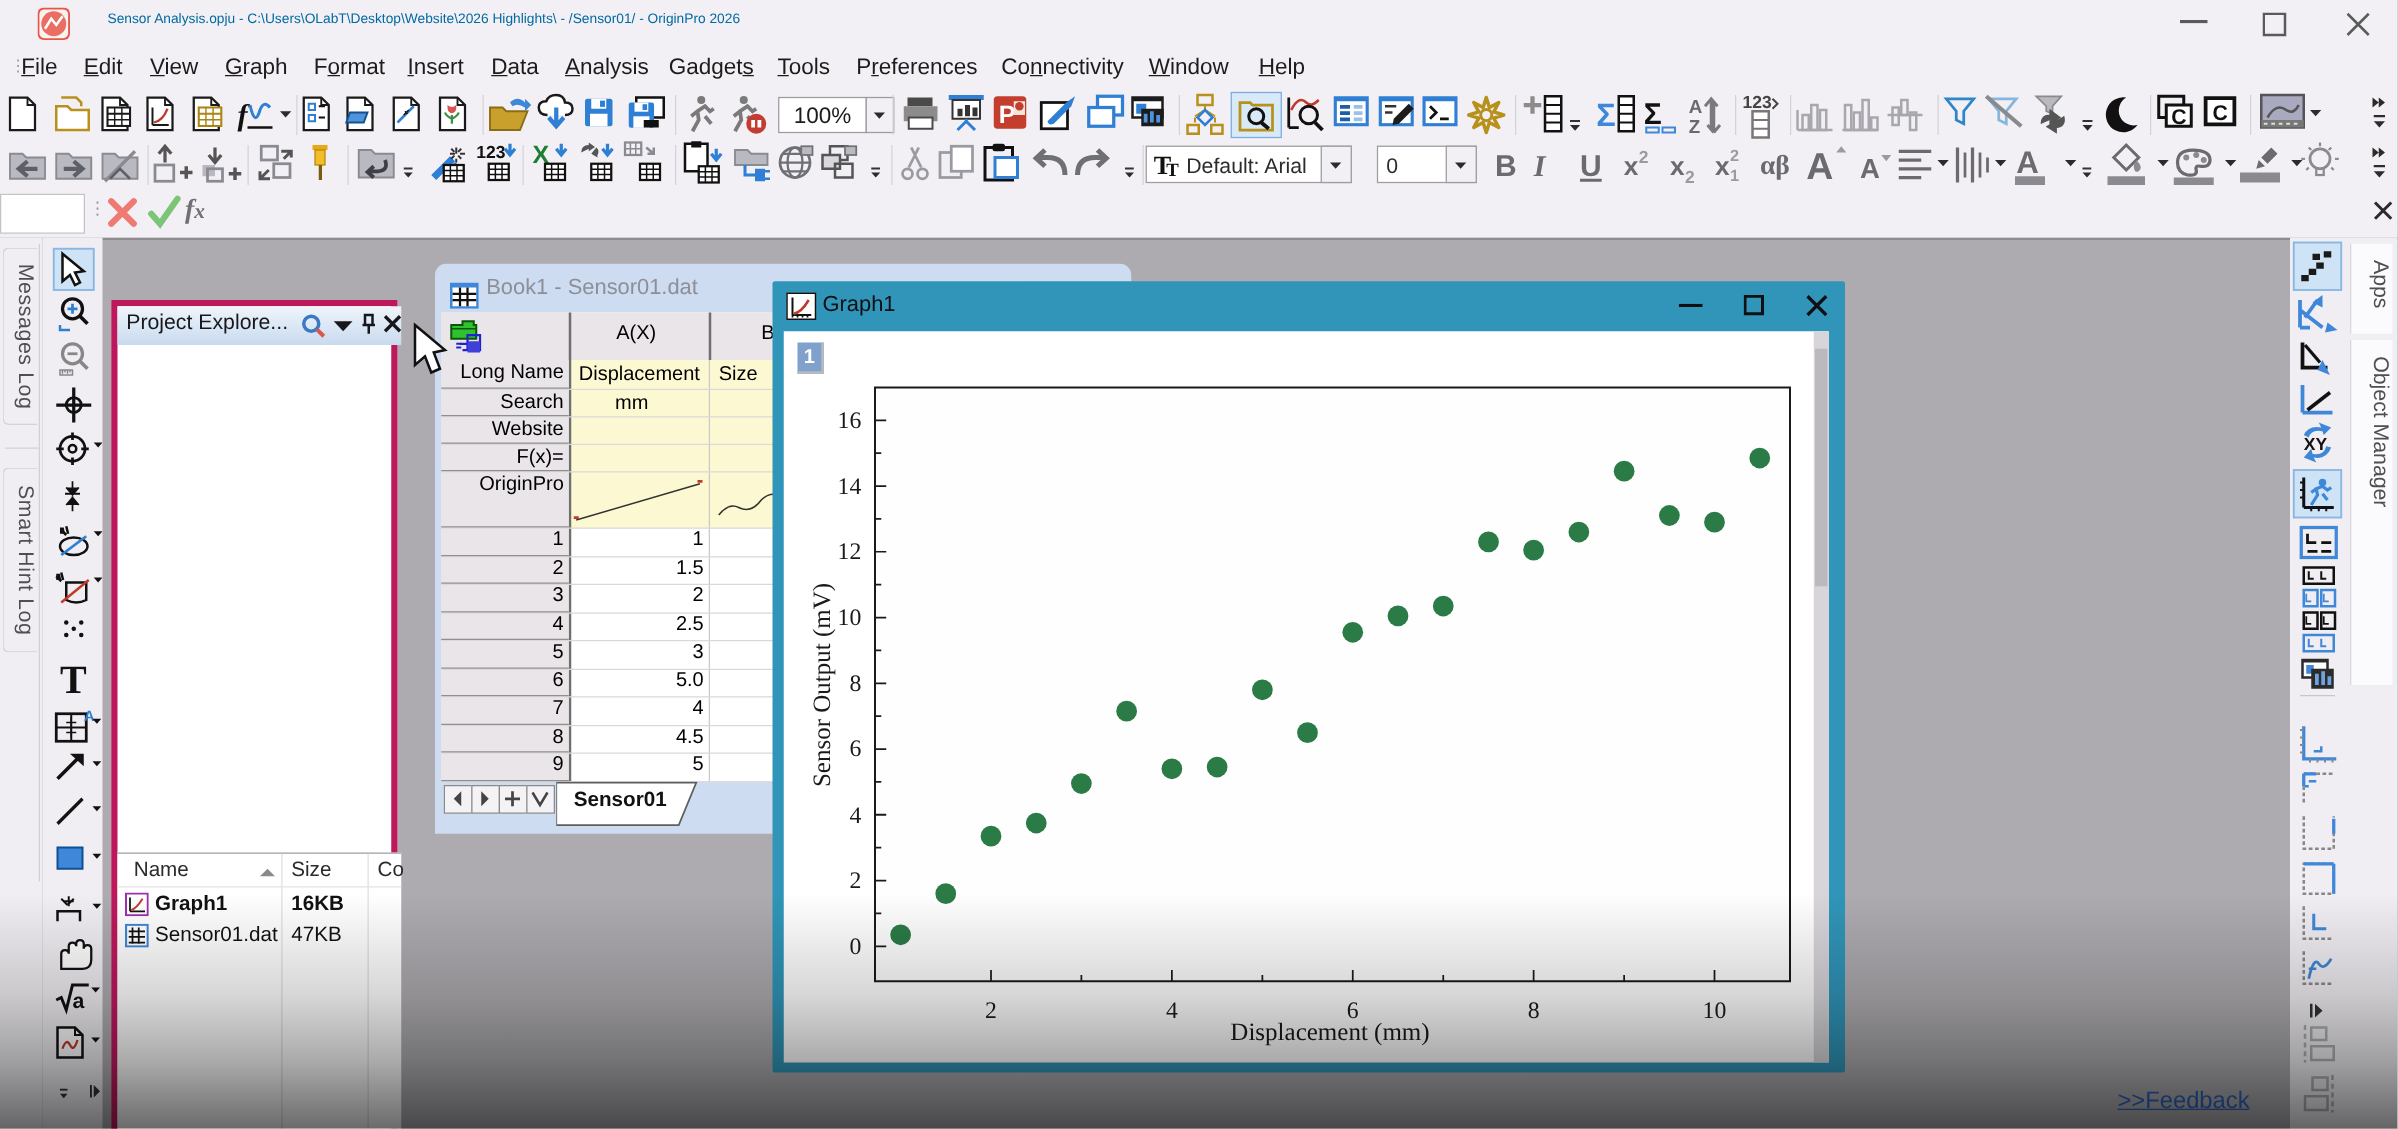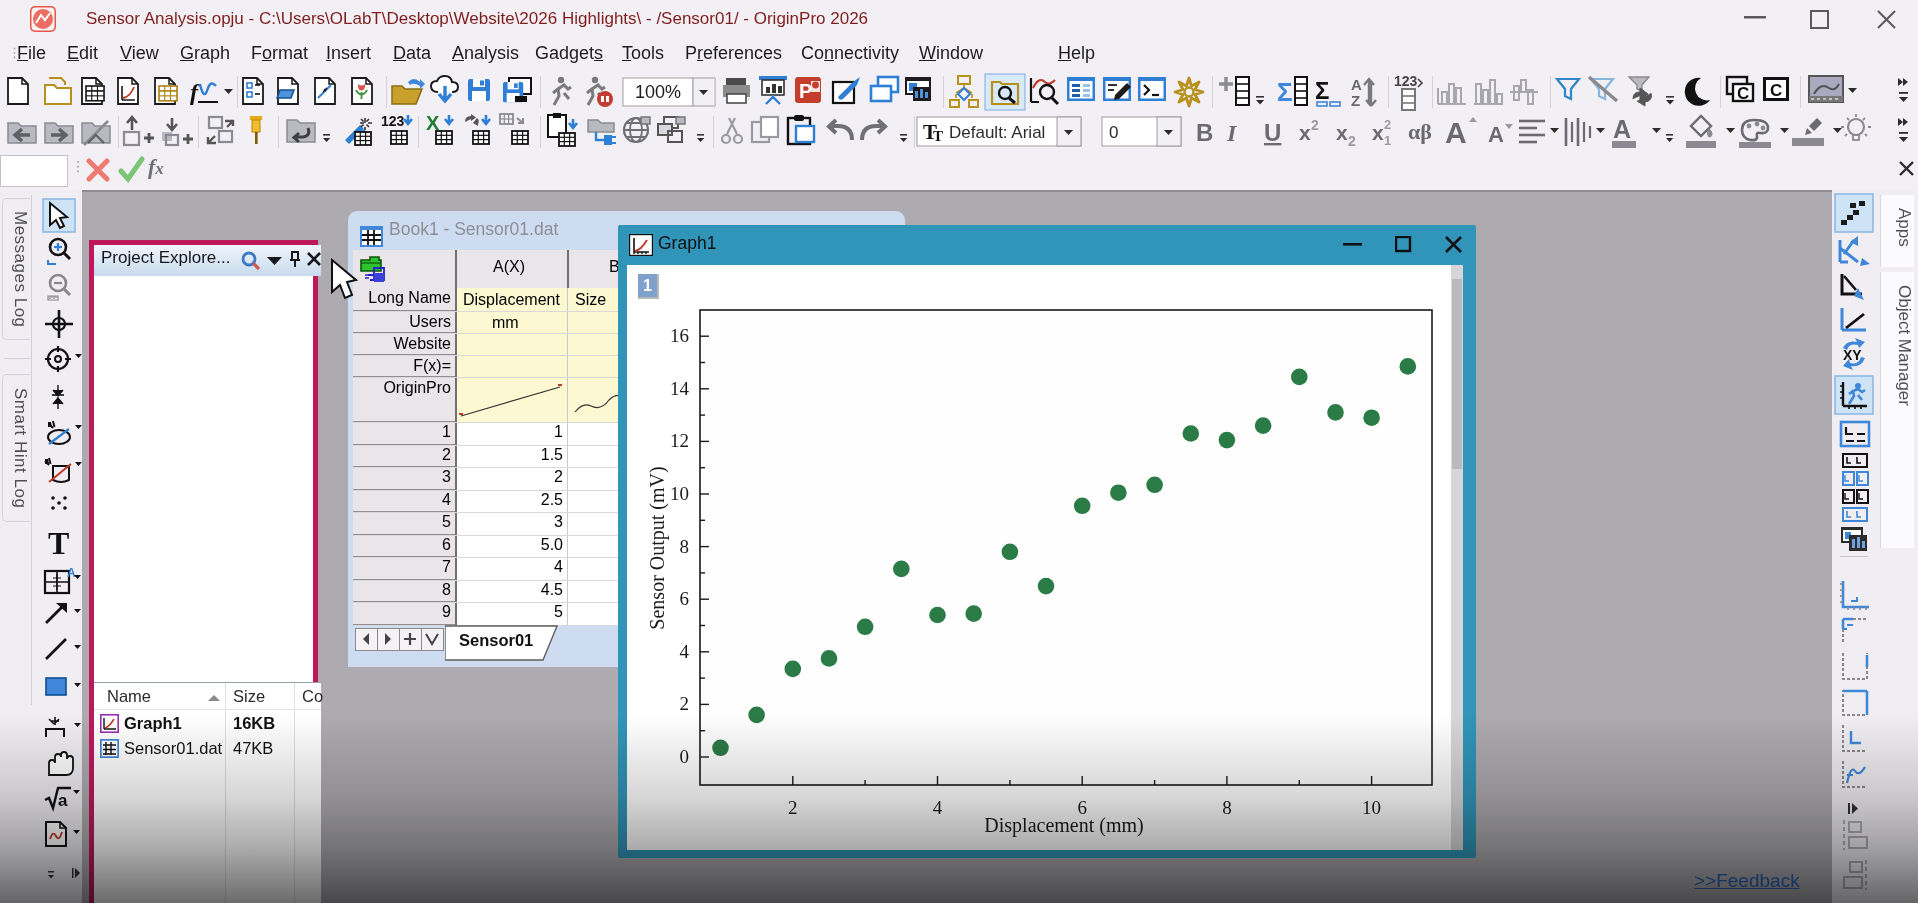--- a/index.html
+++ b/index.html
@@ -1,20 +1,20 @@
 <!DOCTYPE html>
 <html><head>
 <meta charset="utf-8">
 <style>
   html,body{margin:0;padding:0;}
   body{width:1918px;height:903px;overflow:hidden;position:relative;font-family:"Liberation Sans",sans-serif;background:#f2f0f4;}
   .abs{position:absolute;}
   
   #titlebar{left:0;top:0;width:1918px;height:37px;background:#f2f0f4;}
-  #titletxt{left:86px;top:9px;font-size:17px;color:#7f1d1d;white-space:nowrap;}
+  #titletxt{left:86px;top:9px;font-size:11px;color:#0369a1;white-space:nowrap;}
   #menubar{left:0;top:37px;width:1918px;height:35px;background:#f2f0f4;}
   .mi{position:absolute;top:6px;font-size:18px;color:#1c1c1c;}
   #tb1{left:0;top:72px;width:1918px;height:40px;background:#f2f0f4;}
   #tb2{left:0;top:112px;width:1918px;height:40px;background:#f2f0f4;}
   #fxbar{left:0;top:152px;width:1918px;height:38px;background:#f2f0f4;}
   
   #ws{left:0;top:190px;width:1918px;height:713px;background:#adabaf;border-top:2px solid #8e8c90;box-sizing:border-box;}
   
   #ltabs{left:0;top:190px;width:34px;height:713px;background:#f0eef2;}
   .vtab{position:absolute;left:2px;width:28px;color:#4f4f52;font-size:17px;writing-mode:vertical-rl;text-align:center;letter-spacing:0.5px;border:1px solid #d4d2d8;border-right:none;border-radius:5px 0 0 5px;box-sizing:border-box;padding:8px 0;}
@@ -72,21 +72,21 @@
   <span class="mi" style="left:180px"><u>G</u>raph</span>
   <span class="mi" style="left:251px">F<u>o</u>rmat</span>
   <span class="mi" style="left:326px"><u>I</u>nsert</span>
   <span class="mi" style="left:393px"><u>D</u>ata</span>
   <span class="mi" style="left:452px"><u>A</u>nalysis</span>
   <span class="mi" style="left:535px">Gadget<u>s</u></span>
   <span class="mi" style="left:622px"><u>T</u>ools</span>
   <span class="mi" style="left:685px">P<u>r</u>eferences</span>
   <span class="mi" style="left:801px">Co<u>n</u>nectivity</span>
   <span class="mi" style="left:919px"><u>W</u>indow</span>
-  <span class="mi" style="left:1058px"><u>H</u>elp</span>
+  <span class="mi" style="left:1007px"><u>H</u>elp</span>
   <span class="abs" style="left:8px;top:8px;color:#9a9aa0;font-size:13px;letter-spacing:-1px;">⋮</span>
 </div>
 <div class="abs" id="tb1">
 <svg width="1918" height="40">
 <defs>
  <g id="page">
           <path d="M0 0 H14 L20 6 V26 H0 Z" fill="#fff" stroke="#1a1a1a" stroke-width="1.8"></path>
           <path d="M14 0 L14 6 L20 6" fill="none" stroke="#1a1a1a" stroke-width="1.5"></path>
         </g>
  <g id="grid4">
@@ -837,21 +837,21 @@
         <path d="M1 9 H21" stroke="#0a560a" stroke-width="1.2"></path>
         <path d="M8 21 H14 V14 H24 V21 M14 21 V26 H10 M24 21 V26 H19" stroke="#2222cc" stroke-width="1.8" fill="none"></path>
         <rect x="14" y="19" width="10" height="9" fill="#3f3fd9"></rect>
         <path d="M5 21 h4 M5 24 h4" stroke="#2222cc" stroke-width="1.6"></path>
       </svg>
 
     <div class="abs hrow" style="top:38px;height:24px;">
         <span class="rl">Long Name</span>
       </div>
     <div class="abs hrow" style="top:62px;height:22px;">
-        <span class="rl">Users</span>
+        <span class="rl">Search</span>
       </div>
     <div class="abs hrow" style="top:84px;height:22px;">
         <span class="rl">Website</span>
       </div>
     <div class="abs hrow" style="top:106px;height:22px;">
         <span class="rl">F(x)=</span>
       </div>
     <div class="abs hrow" style="top:128px;height:45px;">
         <span class="rl">OriginPro</span>
       </div>

